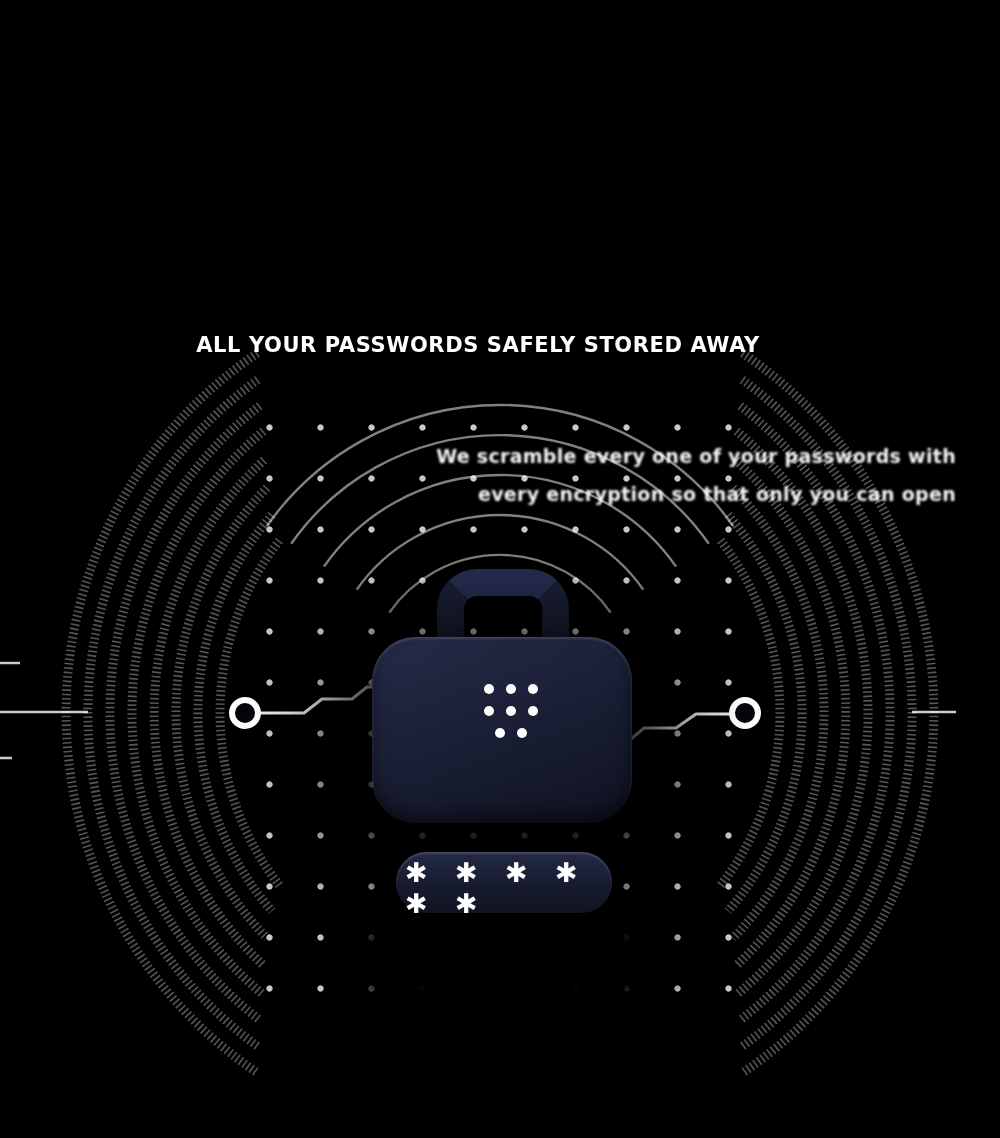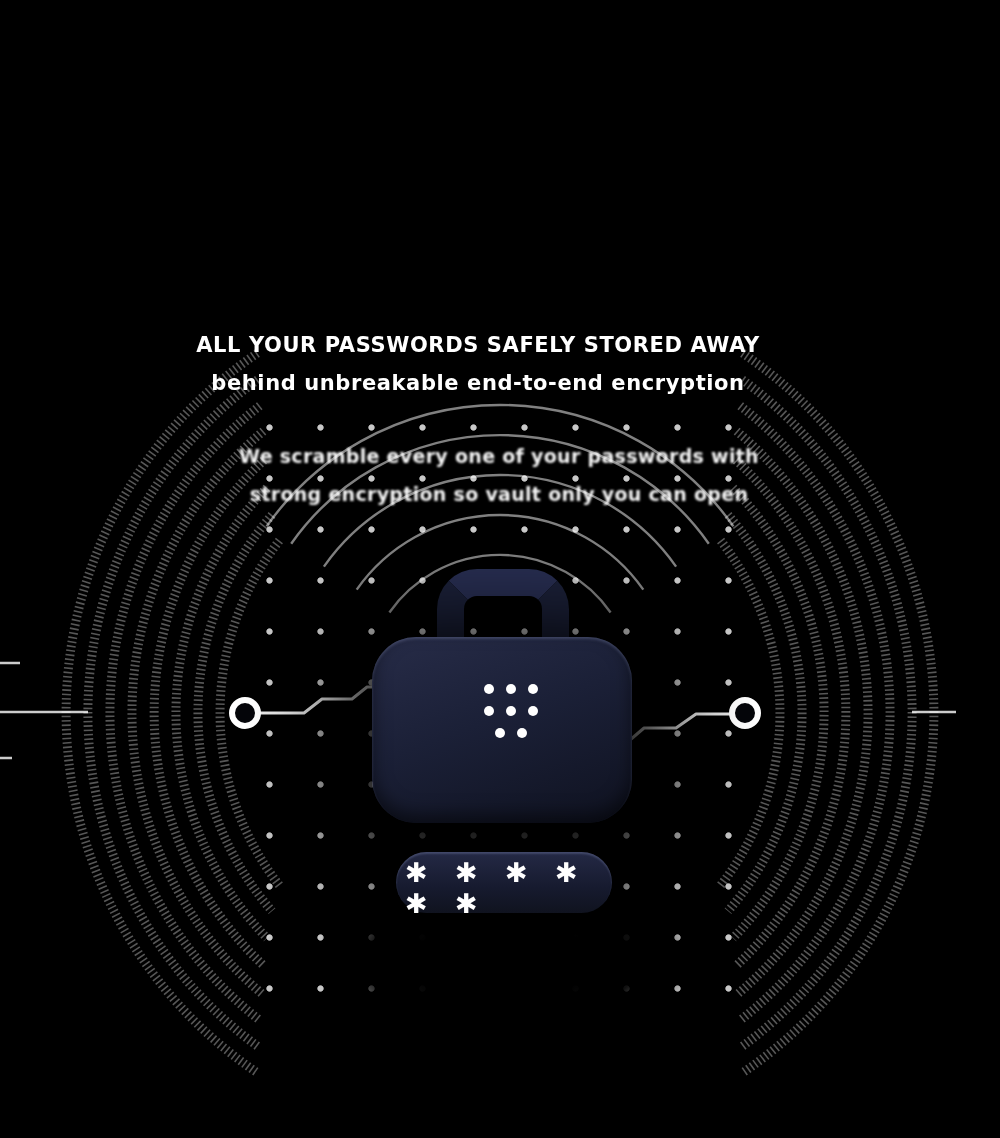--- a/index.html
+++ b/index.html
@@ -24,21 +24,21 @@
   .headline{
     position:absolute;left:0;top:326px;width:100%;text-align:center;
     color:#ffffff;font-weight:800;font-size:21px;line-height:38px;
     letter-spacing:.6px;filter:blur(0.7px);
   }
   .headline .l2{text-transform:none;}
   .headline .l1{text-transform:uppercase;}
 
   
   .bodycopy{
-    position:absolute;left:0;top:438px;width:100%;text-align:center;
+    position:absolute;left:0;top:438px;width:100%;text-align:right;
     color:rgba(255,255,255,.96);font-weight:700;font-size:19px;line-height:37.5px;
     letter-spacing:.3px;filter:blur(0.8px);padding-left:42px;
   }
 
   
   .case-wrap{position:absolute;left:0;top:0;}
   .case-handle{
     position:absolute;left:437px;top:569px;width:132px;height:130px;
     border:27px solid #1d2340;
     border-color:#272d50 #1b2038 #1b2038 #1b2038;
@@ -132,26 +132,25 @@
       <polyline points="259,713 304,713 322,699 352,699 367,687 402,687"></polyline>
       <polyline points="741,714 696,714 676,728 644,728 630,740 604,740"></polyline>
     </g>
 
     <circle cx="245" cy="713" r="13" fill="#05060a" stroke="#ffffff" stroke-width="6"></circle>
     <circle cx="745" cy="713" r="13" fill="#05060a" stroke="#ffffff" stroke-width="6"></circle>
   </svg>
 
   <div class="headline">
     <div class="l1">ALL YOUR PASSWORDS SAFELY STORED AWAY</div>
-    <div class="l2">behind unbreakable end-to-end encryption</div>
   </div>
 
   <div class="bodycopy">
     <div>We scramble every one of your passwords with</div>
-    <div>strong encryption so vault only you can open</div>
+    <div>every encryption so that only you can open</div>
   </div>
 
   <div class="case-wrap">
     <div class="case-handle"></div>
     <div class="case-body"></div>
     <div class="keypad">
       <i style="left:4px;top:2px"></i>
       <i style="left:26px;top:2px"></i>
       <i style="left:48px;top:2px"></i>
       <i style="left:4px;top:24px"></i>

